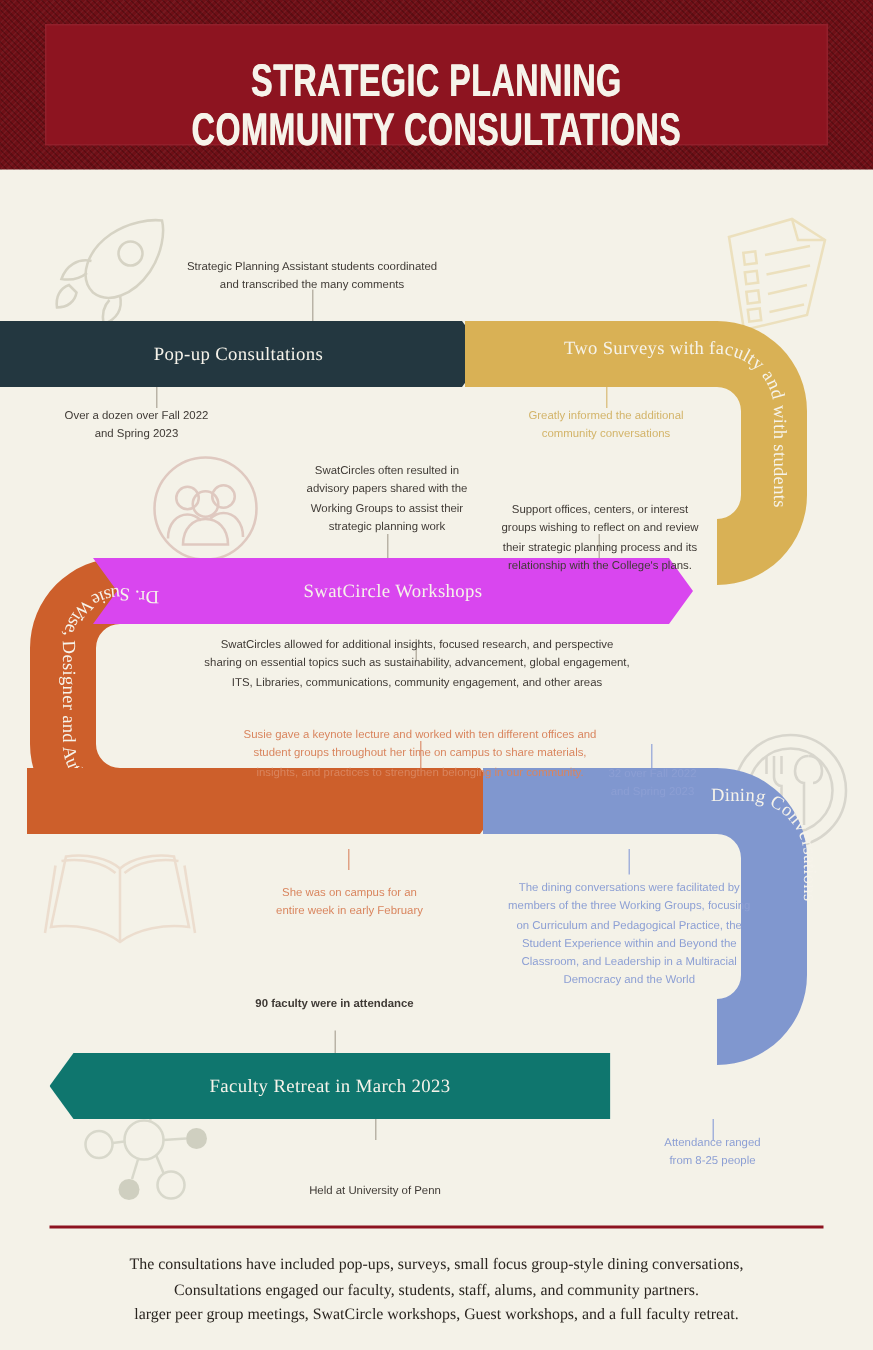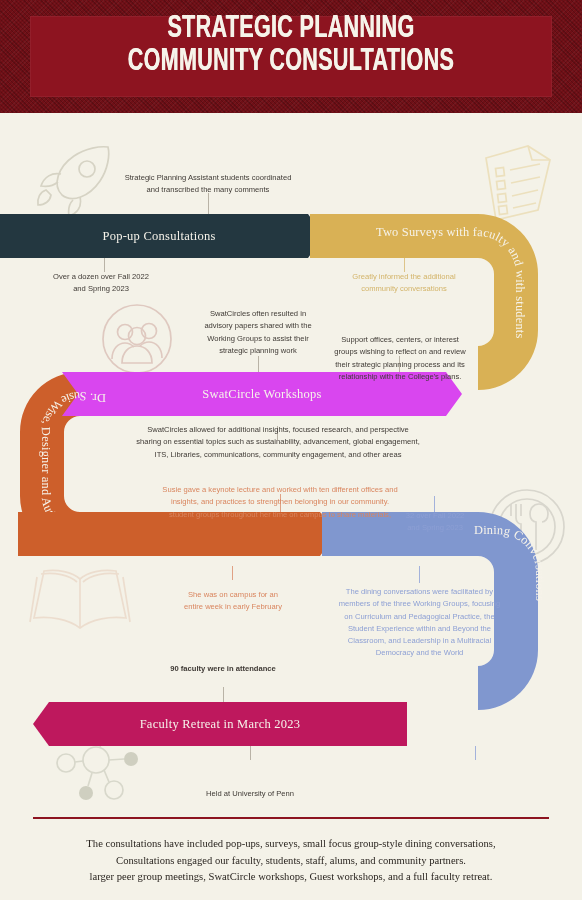--- a/index.html
+++ b/index.html
@@ -15,21 +15,21 @@
   .header-band{
     position:absolute;left:0;top:0;width:582px;height:113px;
     background:#6f0f16;
     background-image:
       repeating-linear-gradient(45deg, rgba(0,0,0,.18) 0 1px, rgba(0,0,0,0) 1px 3px),
       repeating-linear-gradient(-45deg, rgba(255,255,255,.045) 0 1px, rgba(0,0,0,0) 1px 3px);
   }
   .header-inner{
     position:absolute;left:30px;top:16px;width:522px;height:81px;
     background:#8d1420;
-    display:flex;align-items:flex-start;justify-content:center;
+    display:flex;align-items:flex-end;justify-content:center;
     box-shadow:0 0 0 1px rgba(255,255,255,.05) inset;
   }
   .header-title{
     color:#f6f3ea;text-align:center;line-height:1.06;
     font-family:"Liberation Sans", sans-serif;
     font-weight:bold;font-size:25px;letter-spacing:.4px;
     transform:scaleX(.86) scaleY(1.22);
     transform-origin:center center;
     text-shadow:.5px 0 0 #f6f3ea;
   }
@@ -196,21 +196,21 @@
     </text>
   </svg>
 
   <div class="tick" style="left:208px;top:193px;height:21px;"></div>
   <div class="note dark" style="left:113px;top:172px;width:190px;">
     <div>Strategic Planning Assistant students coordinated</div>
     <div>and transcribed the many comments</div>
   </div>
 
   <div class="tick" style="left:104px;top:258px;height:14px;"></div>
-  <div class="note dark" style="left:36px;top:271px;width:130px;">
+  <div class="note dark" style="left:26px;top:271px;width:130px;">
     <div>Over a dozen over Fall 2022</div>
     <div>and Spring 2023</div>
   </div>
 
   <div class="tick gold" style="left:404px;top:258px;height:14px;"></div>
   <div class="note gold" style="left:339px;top:271px;width:130px;">
     <div>Greatly informed the additional</div>
     <div>community conversations</div>
   </div>
 
@@ -266,22 +266,22 @@
       <path id="bluePath" d="M112 36 L138 36 A38 38 0 0 1 176 74 L176 152 A38 38 0 0 1 140 190"></path>
     </defs>
     <text class="curve-text">
       <textPath href="#bluePath" startOffset="2"><tspan>Dining Conversations</tspan></textPath>
     </text>
   </svg>
 
   <div class="tick orange" style="left:280px;top:494px;height:18px;"></div>
   <div class="note orange" style="left:78px;top:484px;width:404px;">
     <div>Susie gave a keynote lecture and worked with ten different offices and</div>
+    <div>student groups throughout her time on campus to share materials,</div>
     <div>insights, and practices to strengthen belonging in our community.</div>
-    <div>student groups throughout her time on campus to share materials,</div>
   </div>
 
   <div class="tick orange" style="left:232px;top:566px;height:14px;"></div>
   <div class="note orange" style="left:170px;top:589px;width:126px;">
     <div>She was on campus for an</div>
     <div>entire week in early February</div>
   </div>
 
   <div class="tick blue" style="left:434px;top:496px;height:16px;"></div>
   <div class="note blue" style="left:374px;top:498px;width:122px;margin-top:12px;">
@@ -292,35 +292,39 @@
   <div class="tick blue" style="left:419px;top:566px;height:17px;"></div>
   <div class="note blue" style="left:337px;top:586px;width:165px;">
     <div>The dining conversations were facilitated by</div>
     <div>members of the three Working Groups, focusing</div>
     <div>on Curriculum and Pedagogical Practice, the</div>
     <div>Student Experience within and Beyond the</div>
     <div>Classroom, and Leadership in a Multiracial</div>
     <div>Democracy and the World</div>
   </div>
 
-  <div class="bar shape-left-point-out-right-point-out" style="left:33px;top:702px;width:374px;height:44px;background:#be185d;">
+  <div class="bar shape-left-point-out-right-point-out" style="left:33px;top:702px;width:374px;height:44px;background:#0f766e;">
     <span class="bar-label">Faculty Retreat in March 2023</span>
   </div>
 
   <div class="tick" style="left:223px;top:687px;height:15px;"></div>
   <div class="note dark" style="left:150px;top:663px;width:146px;font-weight:bold;">
     <div>90 faculty were in attendance</div>
   </div>
 
   <div class="tick" style="left:250px;top:746px;height:14px;"></div>
   <div class="note dark" style="left:182px;top:776px;width:136px;margin-top:12px;">
     <div>Held at University of Penn</div>
   </div>
 
   <div class="tick blue" style="left:475px;top:746px;height:14px;"></div>
+  <div class="note blue" style="left:414px;top:756px;width:122px;">
+    <div>Attendance ranged</div>
+    <div>from 8-25 people</div>
+  </div>
 
   <div class="footer-rule"></div>
   <div class="footer-text">
     <span>The consultations have included pop-ups, surveys, small focus group-style dining conversations,</span>
     <span>Consultations engaged our faculty, students, staff, alums, and community partners.</span>
     <span>larger peer group meetings, SwatCircle workshops, Guest workshops, and a full faculty retreat.</span>
   </div>
 
 </div>
 

